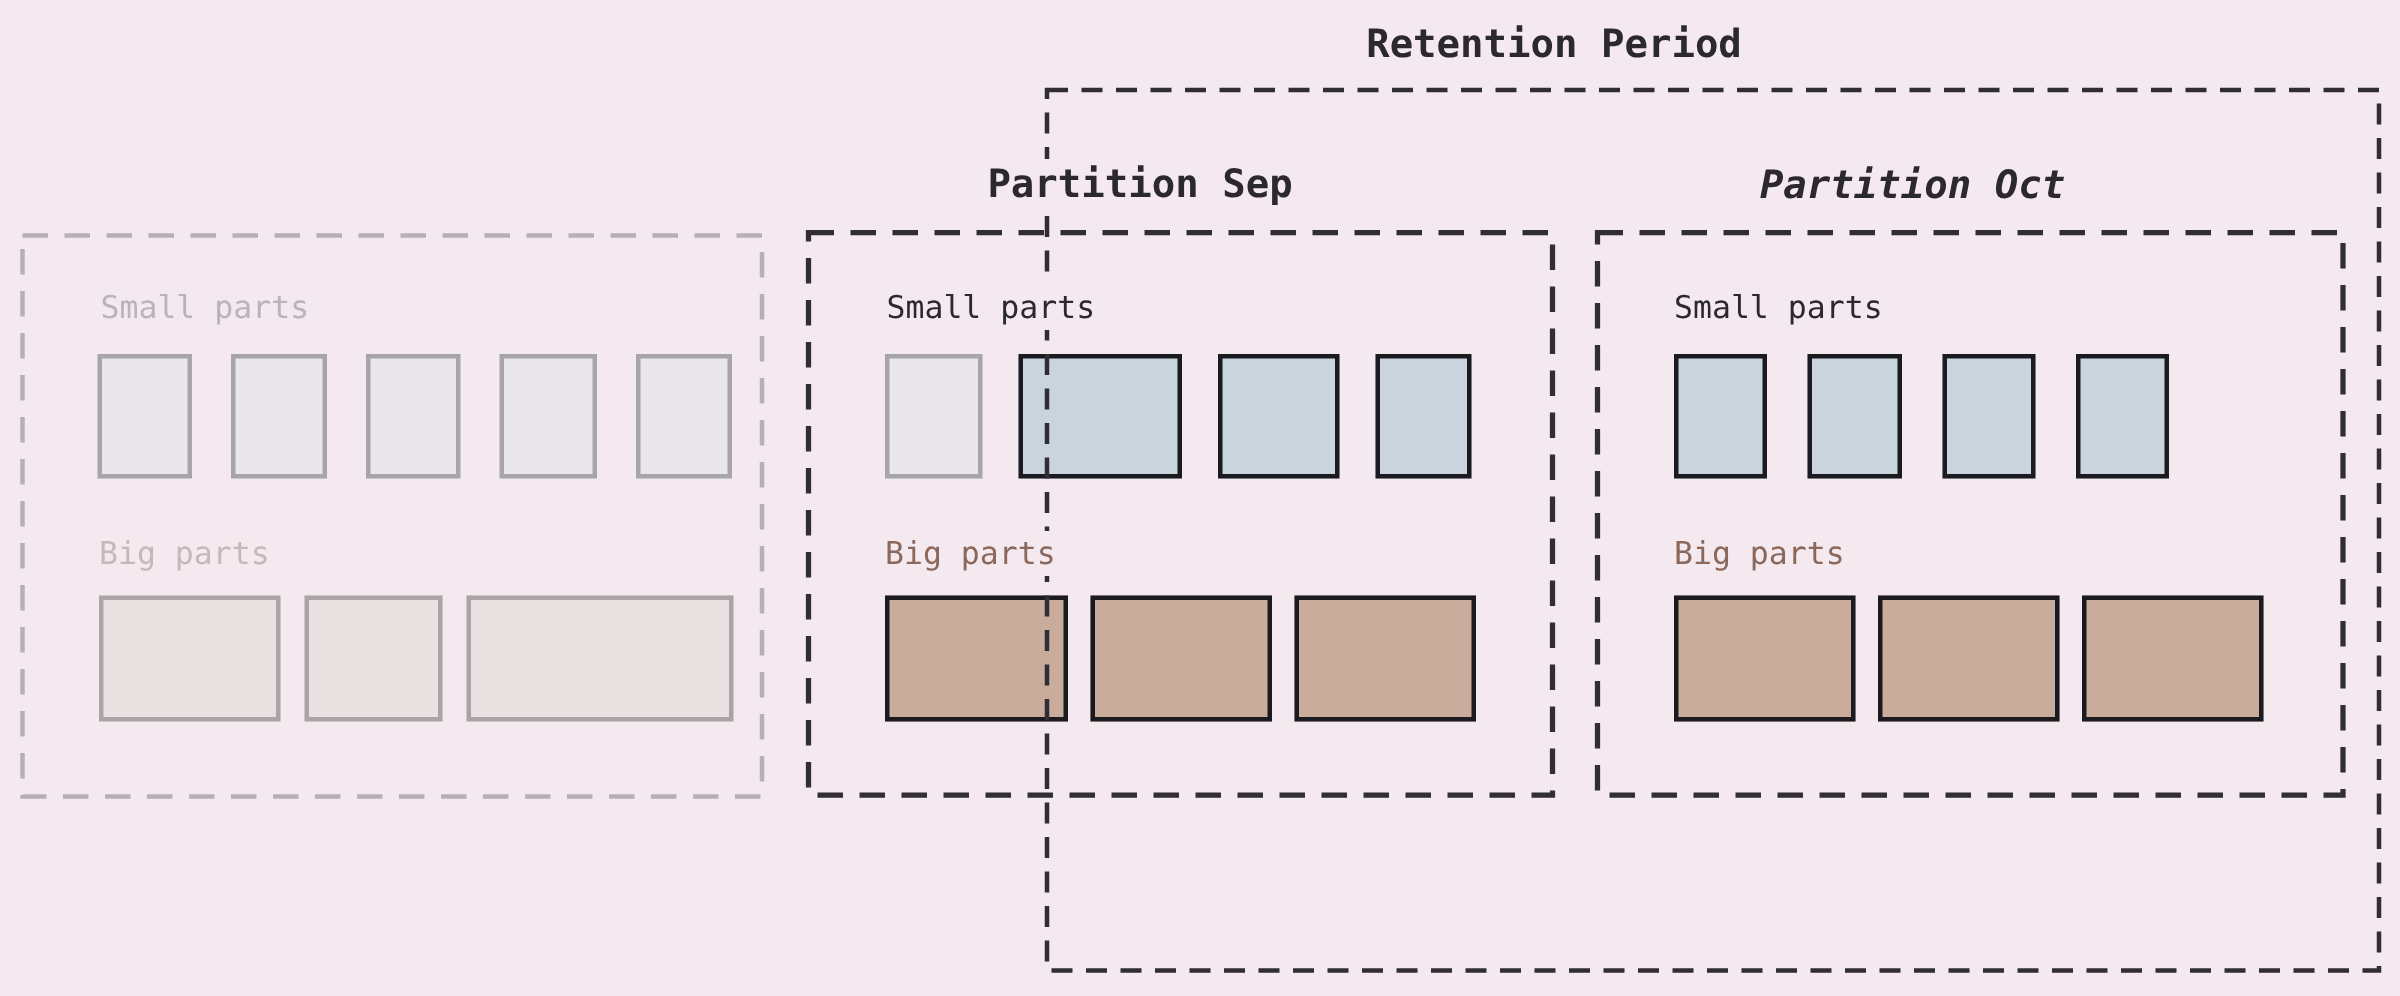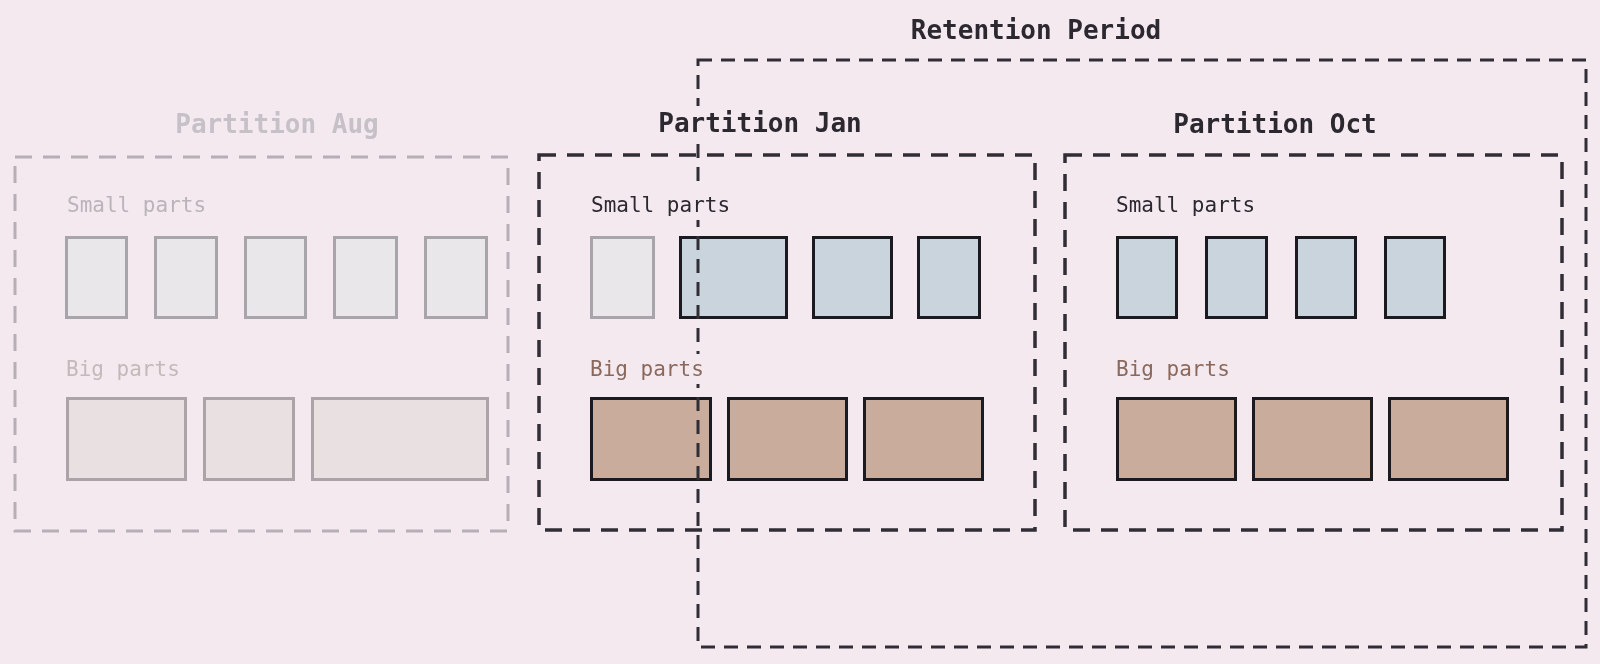--- a/index.html
+++ b/index.html
@@ -76,23 +76,22 @@
       <div class="part big active" style="width: 121px;"></div>
       <div class="part big active" style="width: 121px;"></div>
     </div>
 
   <svg class="layer" width="1600" height="664" viewBox="0 0 1600 664">
     <rect x="698" y="60" width="888" height="587" fill="none" stroke="var(--dash-dark,#302d34)" stroke-width="3" stroke-dasharray="14 9"></rect>
   </svg>
 
   <div class="lbl title ink" style="left:1036px;top:16px;">Retention Period</div>
 
-  <div class="lbl title muted-title" style="left:277px;top:110px;">Partition Aug</div>
-  <div class="lbl title ink knockout" style="left:760px;top:106px;">Partition Jan</div>
-  <div class="lbl title ink" style="left:1275px;top:110px;">Partition Oct</div>
+  <div class="lbl title ink knockout" style="left:760px;top:106px;">Partition Sep</div>
+  <div class="lbl title ink" style="left:1275px;top:110px;font-style:italic;">Partition Oct</div>
 
   <div class="lbl sec muted-sec" style="left:67px;top:193px;">Small parts</div>
   <div class="lbl sec muted-big" style="left:66px;top:357px;">Big parts</div>
 
   <div class="lbl sec ink knockout" style="left:584px;top:190px;">Small parts</div>
   <div class="lbl sec brown knockout" style="left:583px;top:354px;">Big parts</div>
 
   <div class="lbl sec ink" style="left:1116px;top:193px;">Small parts</div>
   <div class="lbl sec brown" style="left:1116px;top:357px;">Big parts</div>
 

